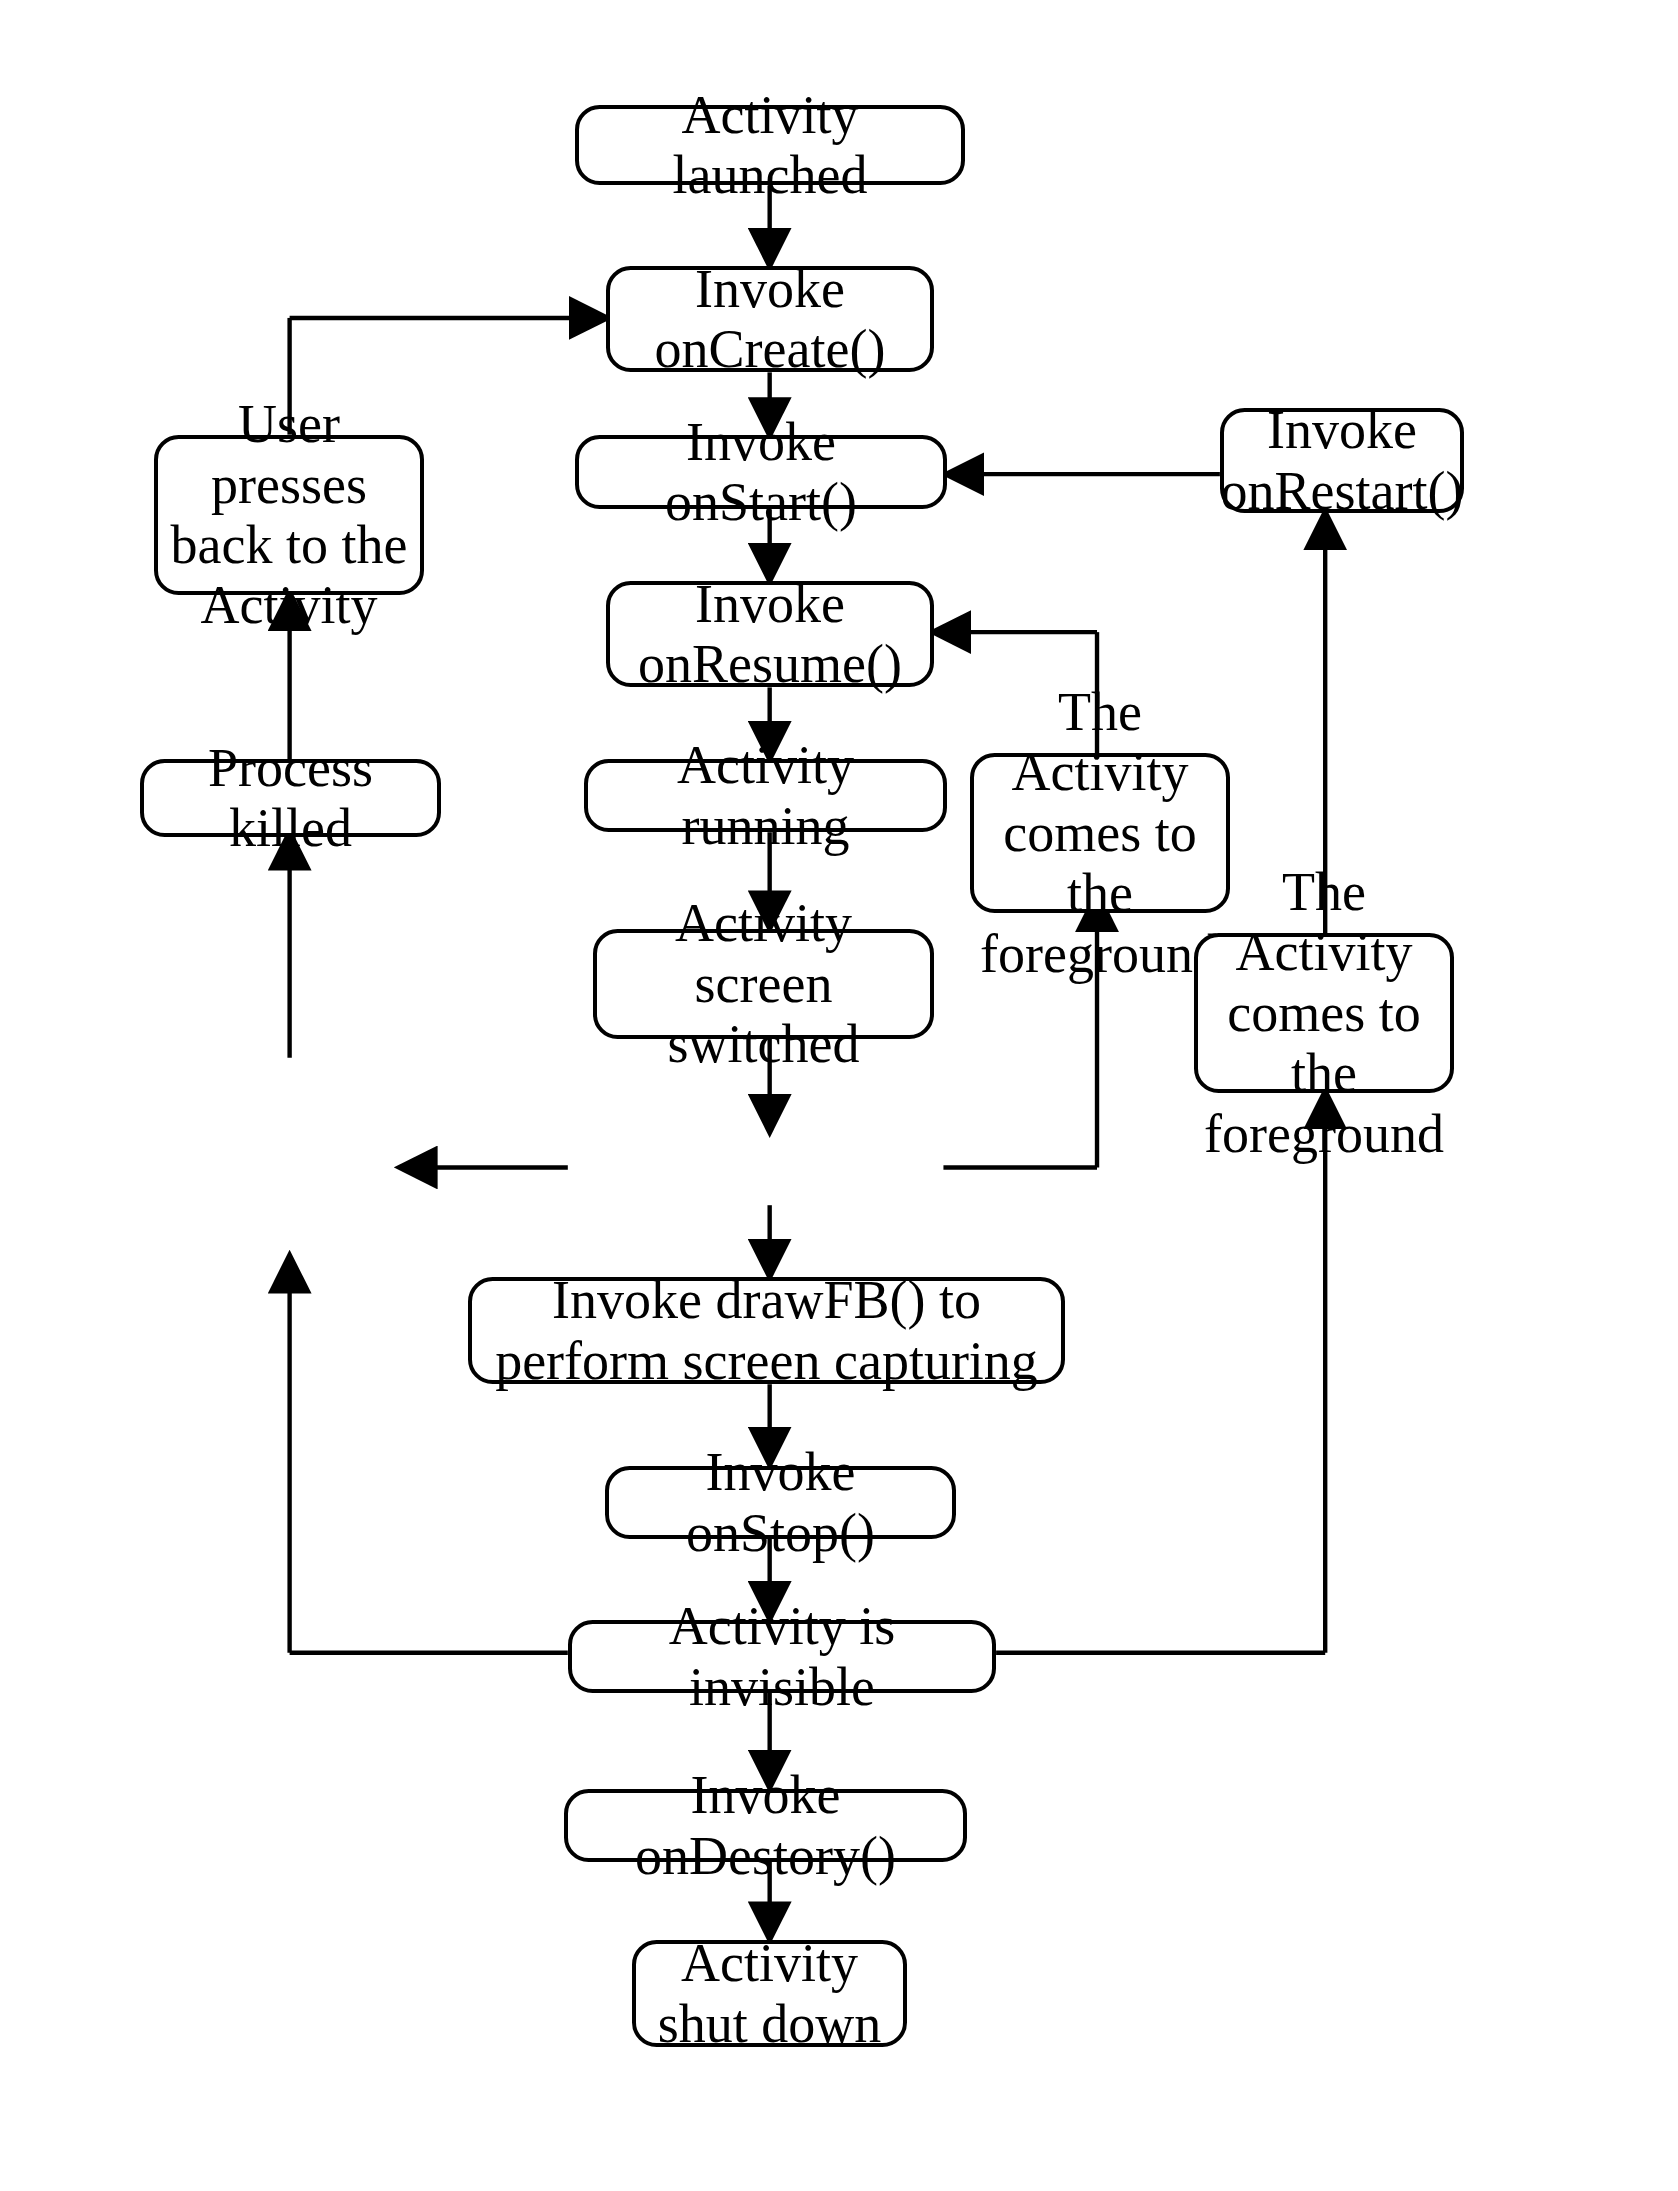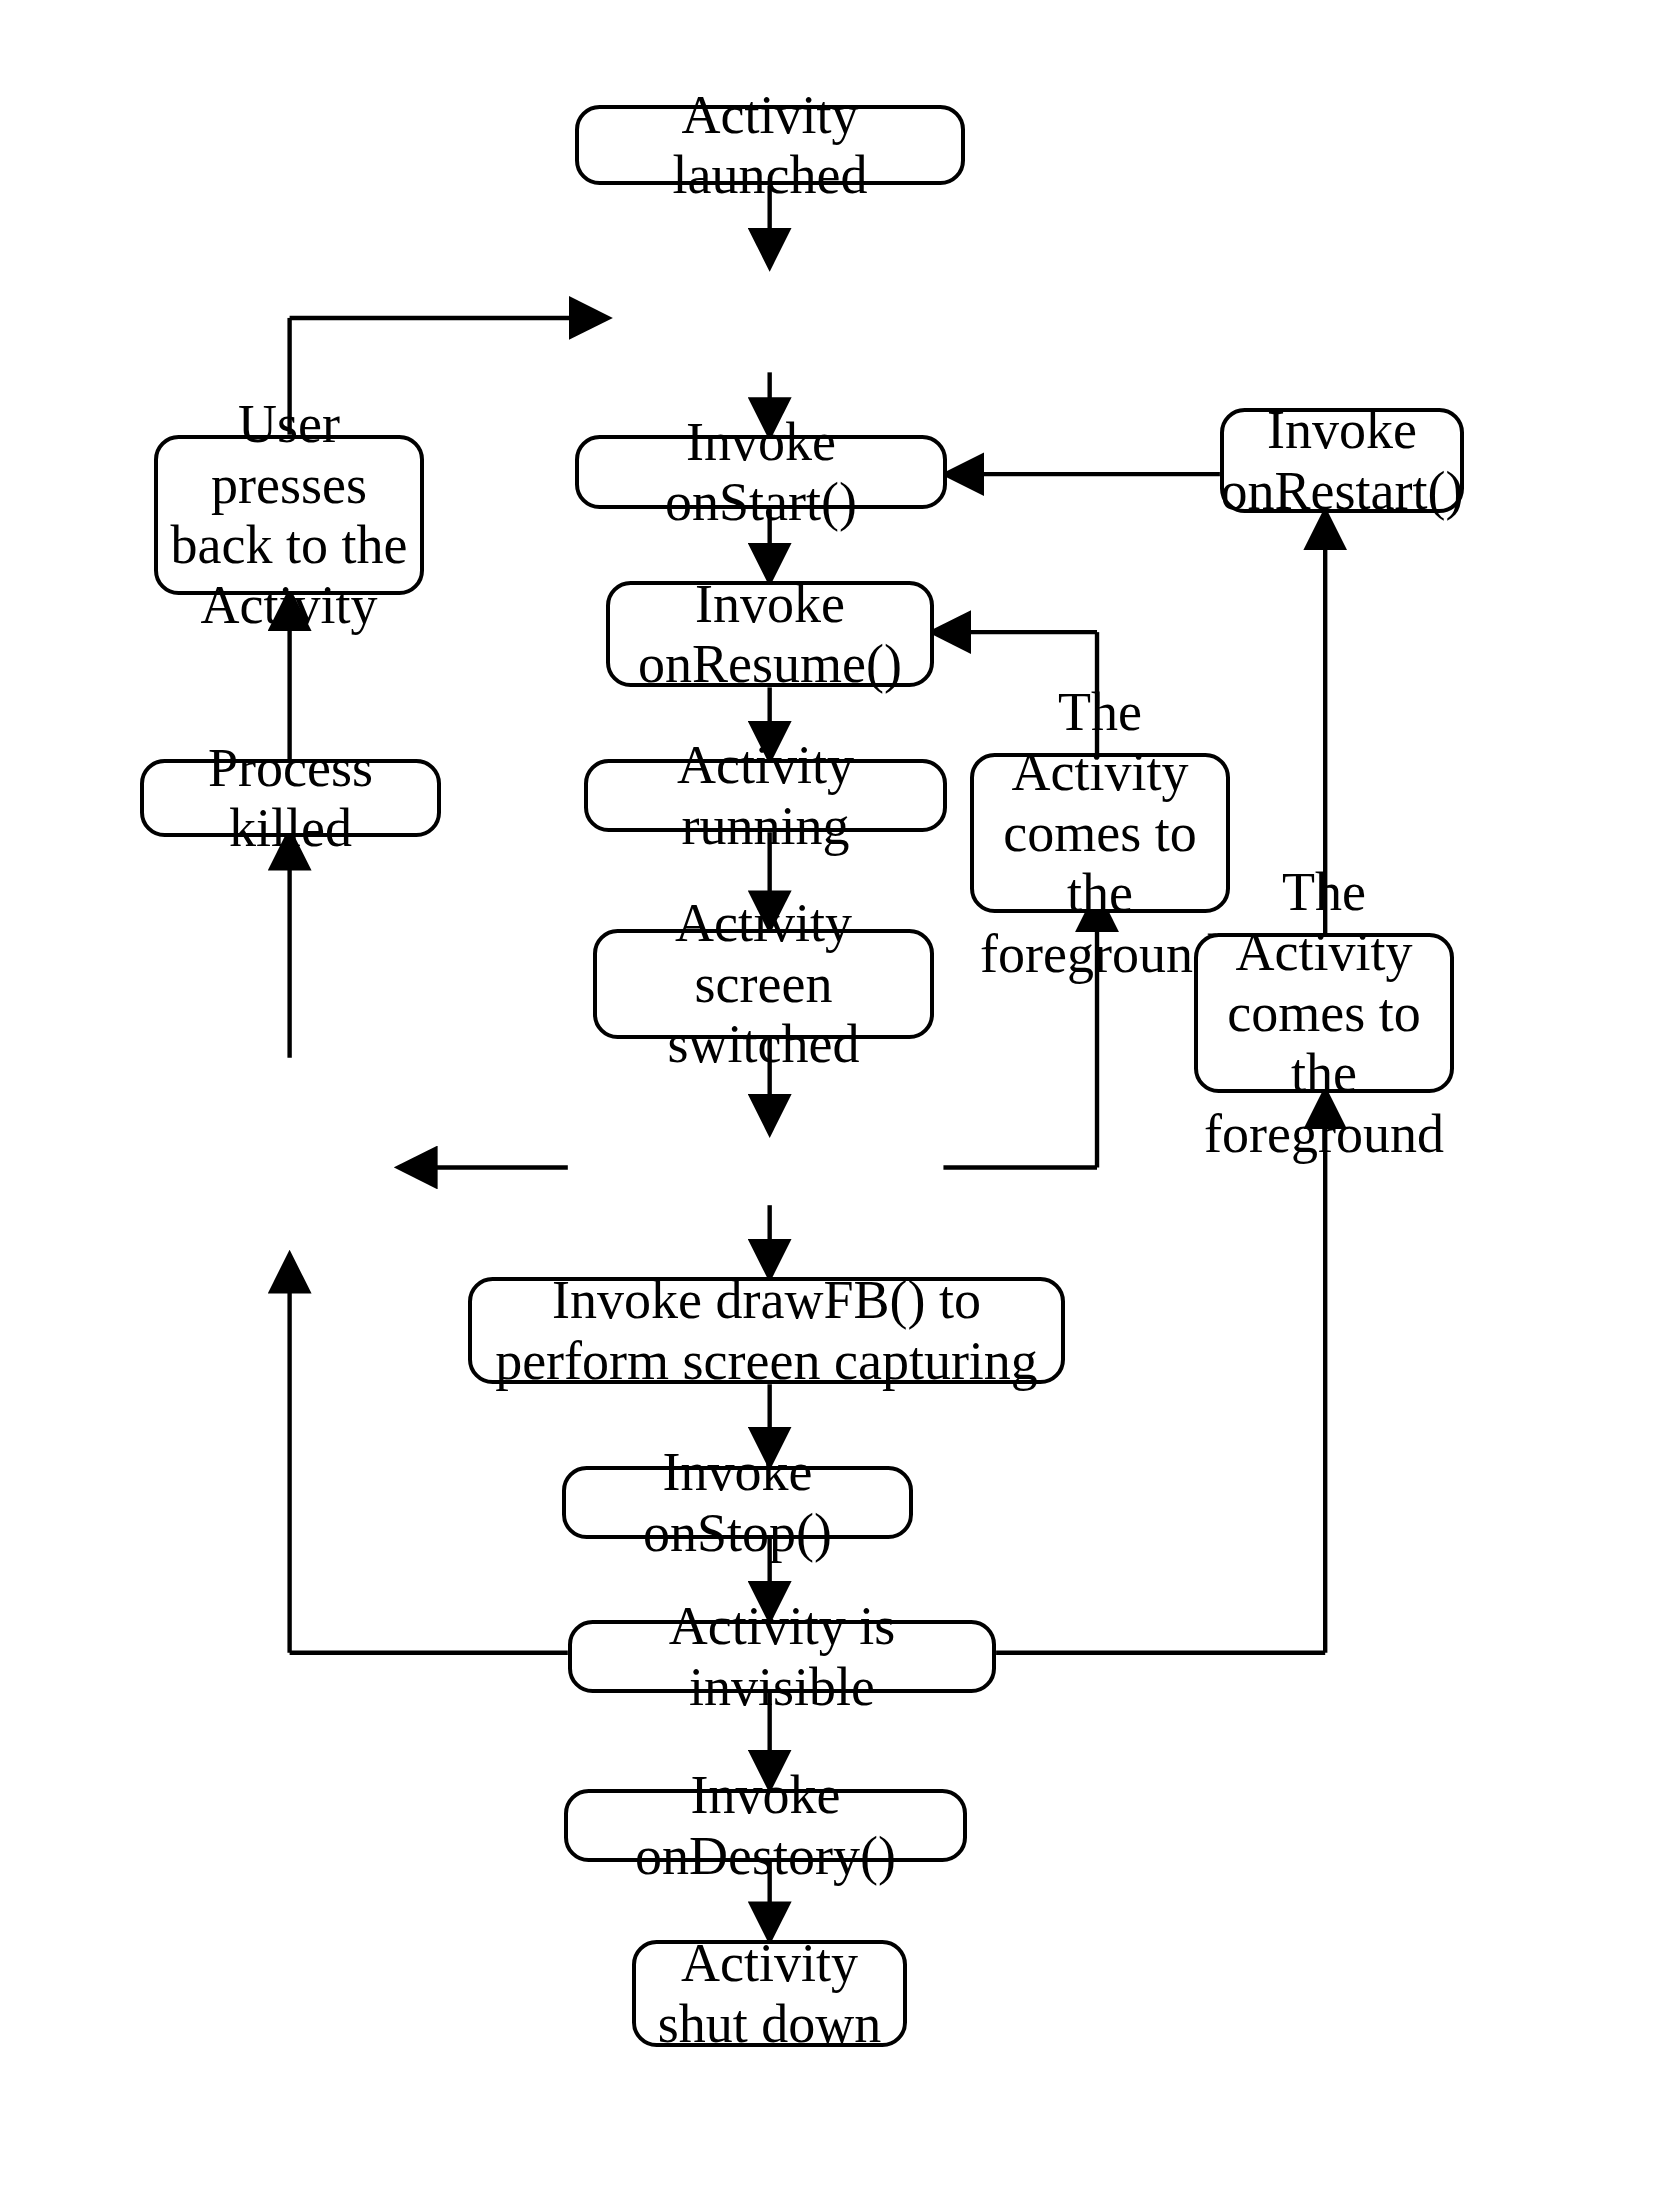--- a/index.html
+++ b/index.html
@@ -84,20 +84,23 @@
 
       <line x1="330" y1="495" x2="330" y2="362"></line>
       <line x1="330" y1="362" x2="690" y2="362" marker-end="url(#ah)"></line>
     </g>
   </svg>
 
   <div class="node" style="left:575px; top:105px; width:390px; height:80px;">
     <span>Activity launched</span>
   </div>
 
+  <div class="node" style="left:606px; top:266px; width:328px; height:106px;">
+    <span>Invoke onCreate()</span>
+  </div>
 
   <div class="node" style="left:575px; top:435px; width:372px; height:74px;">
     <span>Invoke onStart()</span>
   </div>
 
   <div class="node" style="left:1220px; top:408px; width:244px; height:105px;">
     <span>Invoke onRestart()</span>
   </div>
 
   <div class="node" style="left:606px; top:581px; width:328px; height:106px;">
@@ -127,21 +130,21 @@
 
 
   <div class="node" style="left:1194px; top:933px; width:260px; height:160px;">
     <span>The Activity comes to the foreground</span>
   </div>
 
   <div class="node" style="left:468px; top:1277px; width:597px; height:107px;">
     <span>Invoke drawFB() to perform screen capturing</span>
   </div>
 
-  <div class="node" style="left:562px; top:1466px; width:351px; height:73px;">
+  <div class="node" style="left:605px; top:1466px; width:351px; height:73px;">
     <span>Invoke onStop()</span>
   </div>
 
   <div class="node" style="left:568px; top:1620px; width:428px; height:73px;">
     <span>Activity is invisible</span>
   </div>
 
   <div class="node" style="left:564px; top:1789px; width:403px; height:73px;font-family:Liberation Serif, serif;">
     <span>Invoke onDestory()</span>
   </div>

